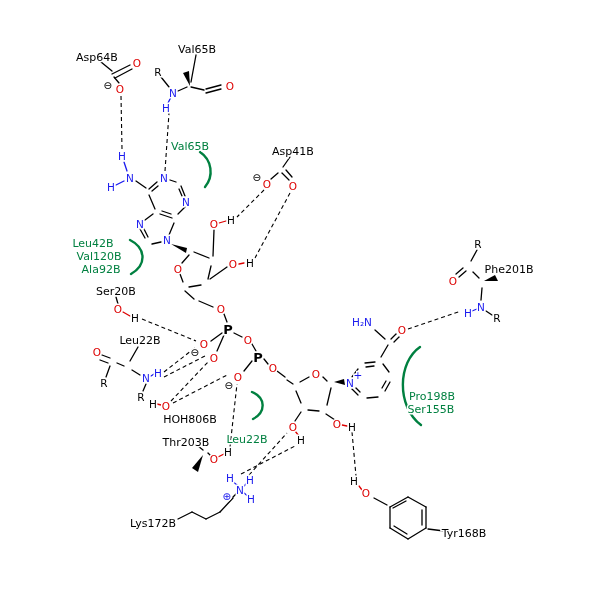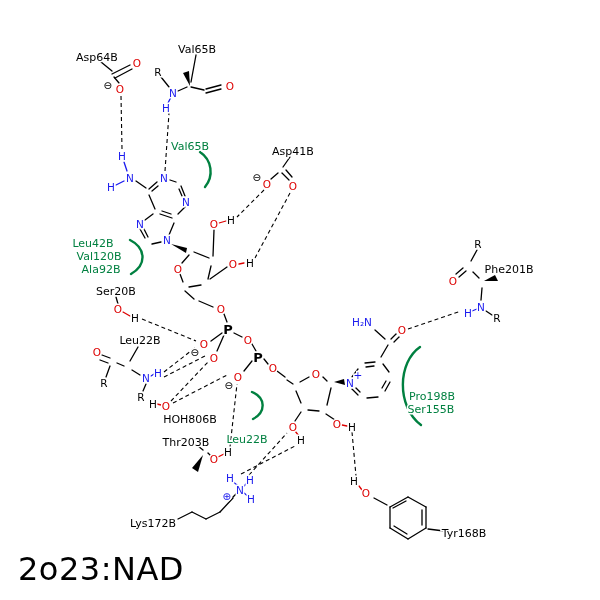--- a/index.html
+++ b/index.html
@@ -232,14 +232,13 @@
       <text x="140" y="340" fill="#000000" font-size="11" text-anchor="middle" dominant-baseline="central" font-weight="normal" paint-order="stroke" stroke="#ffffff" stroke-width="3">Leu22B</text>
       <text x="190" y="419" fill="#000000" font-size="11" text-anchor="middle" dominant-baseline="central" font-weight="normal" paint-order="stroke" stroke="#ffffff" stroke-width="3">HOH806B</text>
       <text x="186" y="442" fill="#000000" font-size="11" text-anchor="middle" dominant-baseline="central" font-weight="normal" paint-order="stroke" stroke="#ffffff" stroke-width="3">Thr203B</text>
       <text x="247" y="439" fill="#008040" font-size="11" text-anchor="middle" dominant-baseline="central" font-weight="normal" paint-order="stroke" stroke="#ffffff" stroke-width="3">Leu22B</text>
       <text x="153" y="523" fill="#000000" font-size="11" text-anchor="middle" dominant-baseline="central" font-weight="normal" paint-order="stroke" stroke="#ffffff" stroke-width="3">Lys172B</text>
       <text x="464" y="533" fill="#000000" font-size="11" text-anchor="middle" dominant-baseline="central" font-weight="normal" paint-order="stroke" stroke="#ffffff" stroke-width="3">Tyr168B</text>
       <text x="509" y="269" fill="#000000" font-size="11" text-anchor="middle" dominant-baseline="central" font-weight="normal" paint-order="stroke" stroke="#ffffff" stroke-width="3">Phe201B</text>
       <text x="432" y="396" fill="#008040" font-size="11" text-anchor="middle" dominant-baseline="central" font-weight="normal" paint-order="stroke" stroke="#ffffff" stroke-width="3">Pro198B</text>
       <text x="431" y="409" fill="#008040" font-size="11" text-anchor="middle" dominant-baseline="central" font-weight="normal" paint-order="stroke" stroke="#ffffff" stroke-width="3">Ser155B</text>
     </svg>
-  <div class="title">2o23:NAD</div>
 </div>
 
 </body></html>

